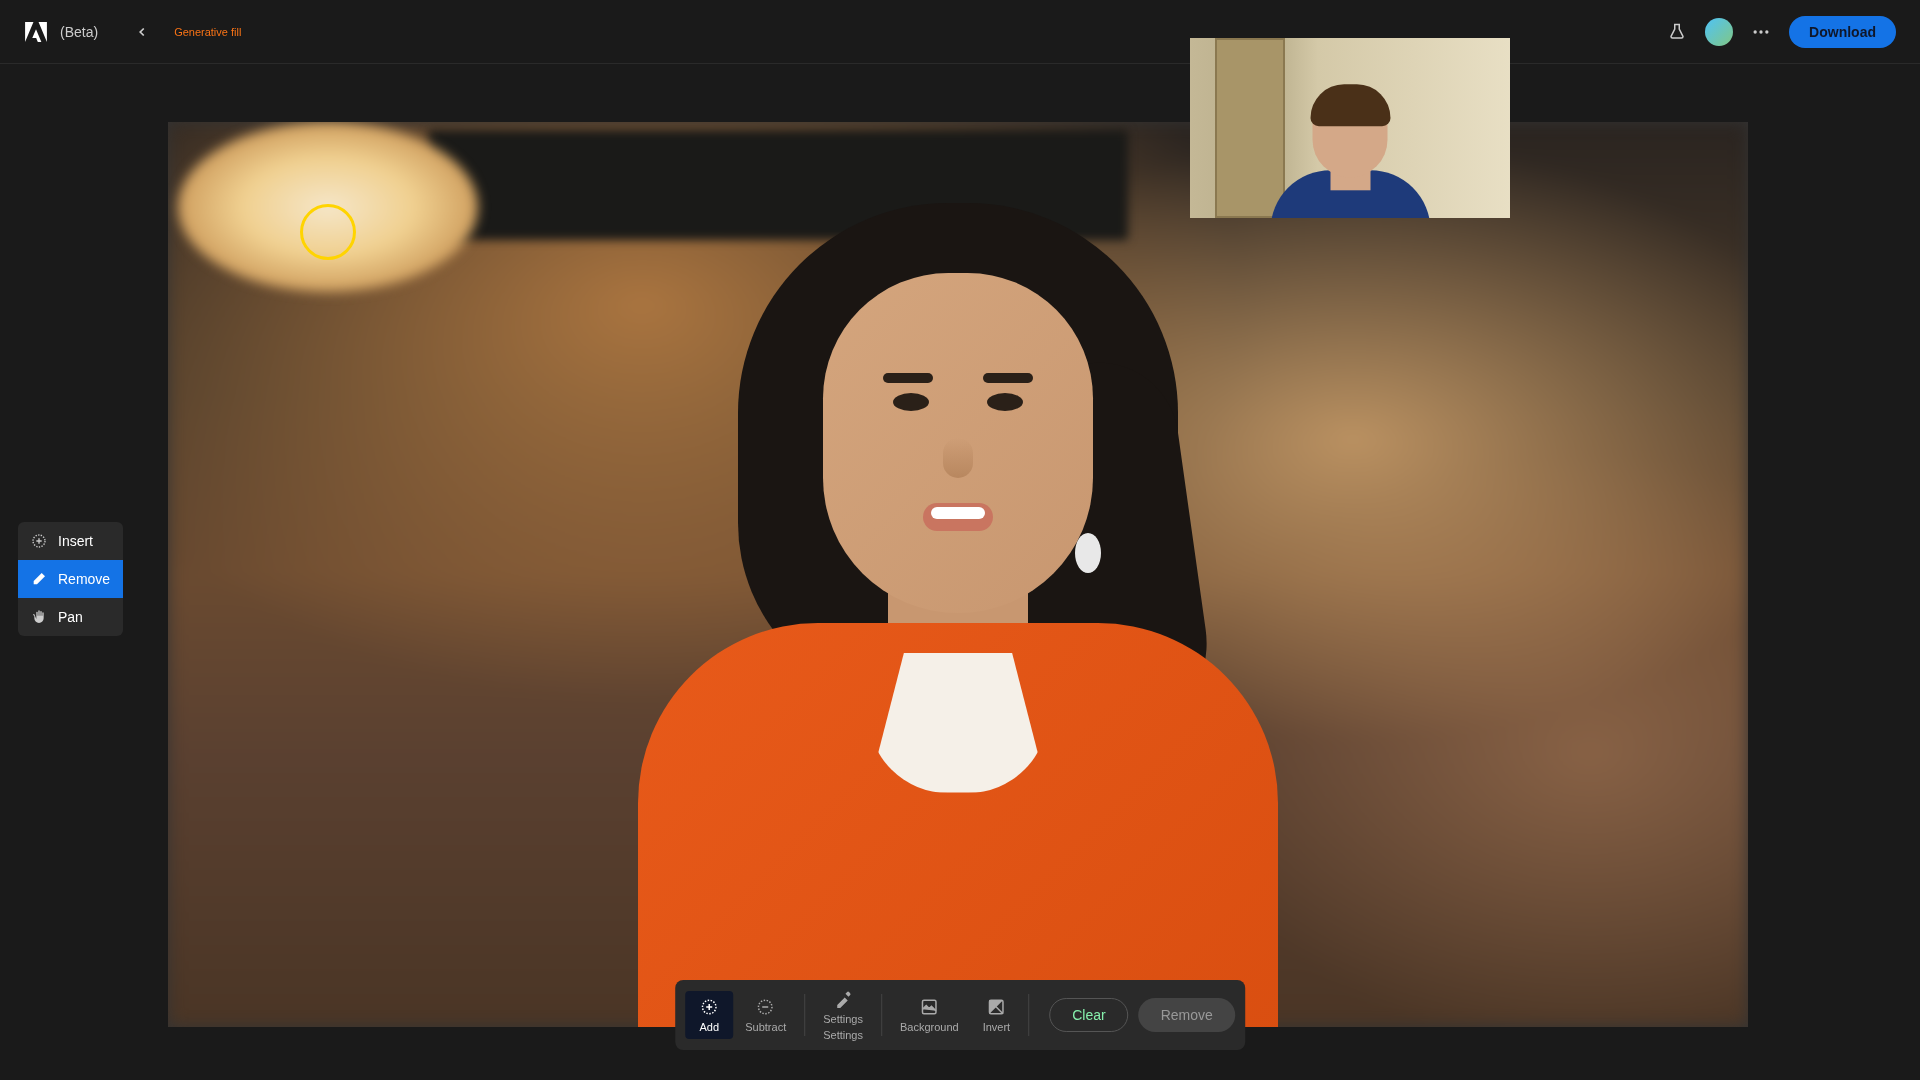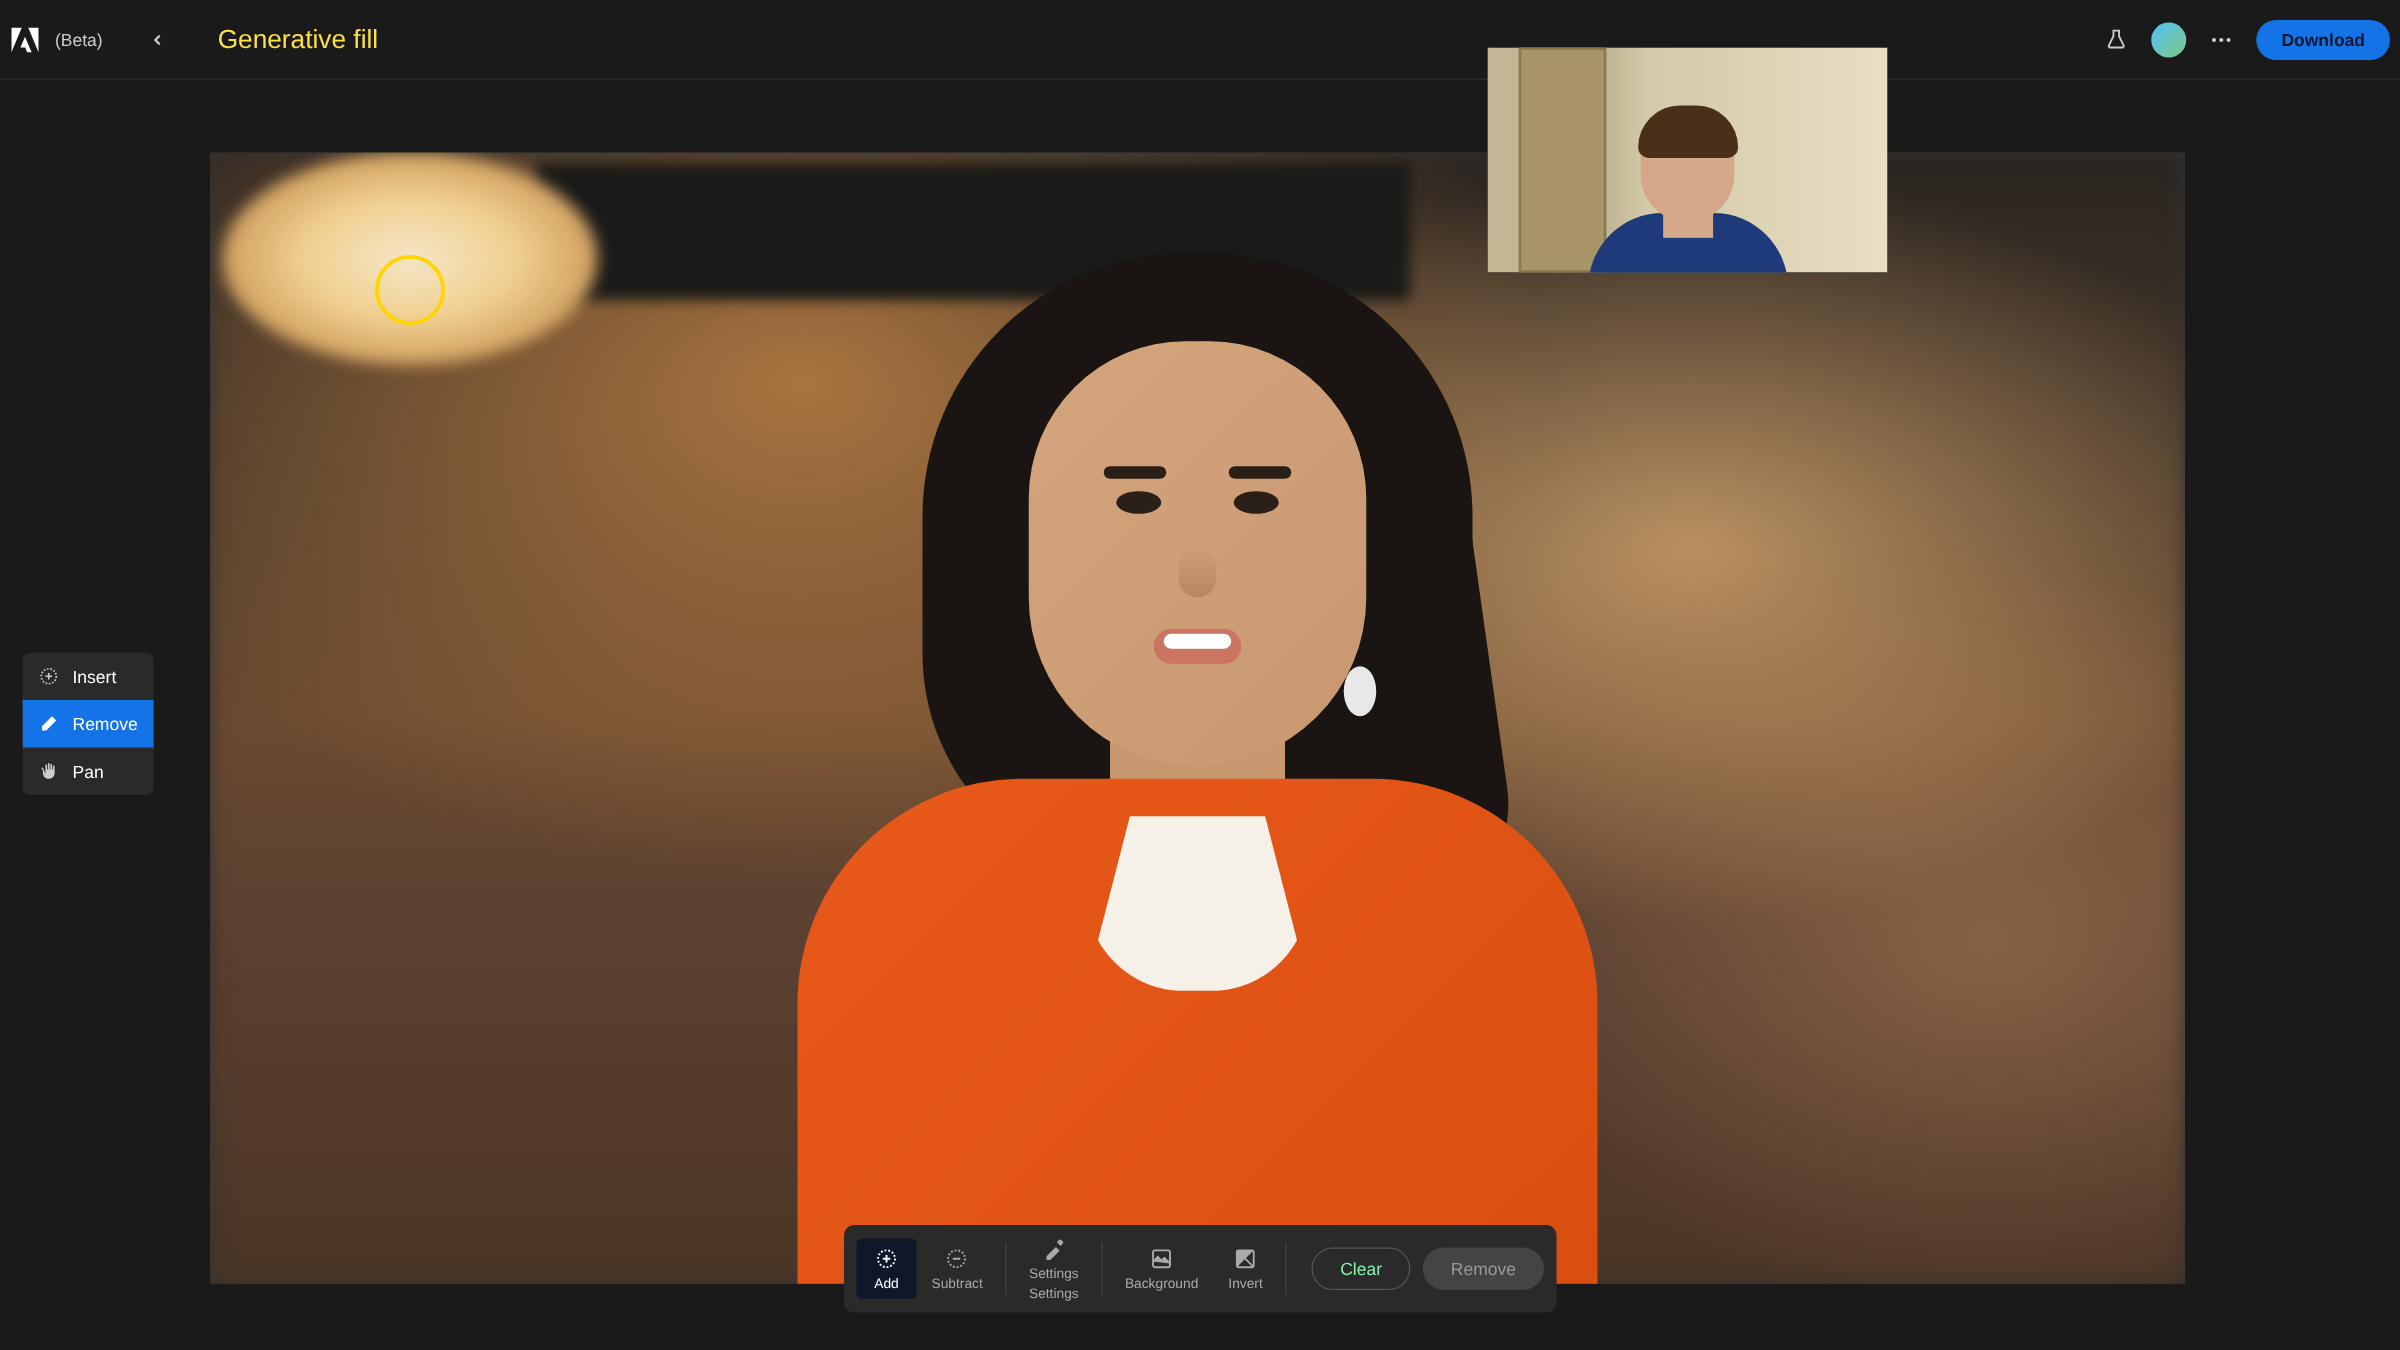--- a/index.html
+++ b/index.html
@@ -16,21 +16,21 @@
       color: #fff;
       position: relative;
     }
     
     
     .header {
       height: 64px;
       background: #1a1a1a;
       display: flex;
       align-items: center;
-      padding: 0 8px;
+      padding: 0 24px;
       border-bottom: 1px solid #2a2a2a;
     }
     .header-left {
       display: flex;
       align-items: center;
       gap: 12px;
     }
     .adobe-logo {
       width: 24px;
       height: 24px;
@@ -45,23 +45,23 @@
     .back-button {
       width: 32px;
       height: 32px;
       display: flex;
       align-items: center;
       justify-content: center;
       margin-left: 16px;
       cursor: pointer;
     }
     .page-title {
-      font-size: 21px;
-      color: #fde047;
-      margin-left: 20px;
+      font-size: 11px;
+      color: #f97316;
+      margin-left: 4px;
     }
     .header-right {
       margin-left: auto;
       display: flex;
       align-items: center;
       gap: 16px;
     }
     .header-icon {
       width: 24px;
       height: 24px;

